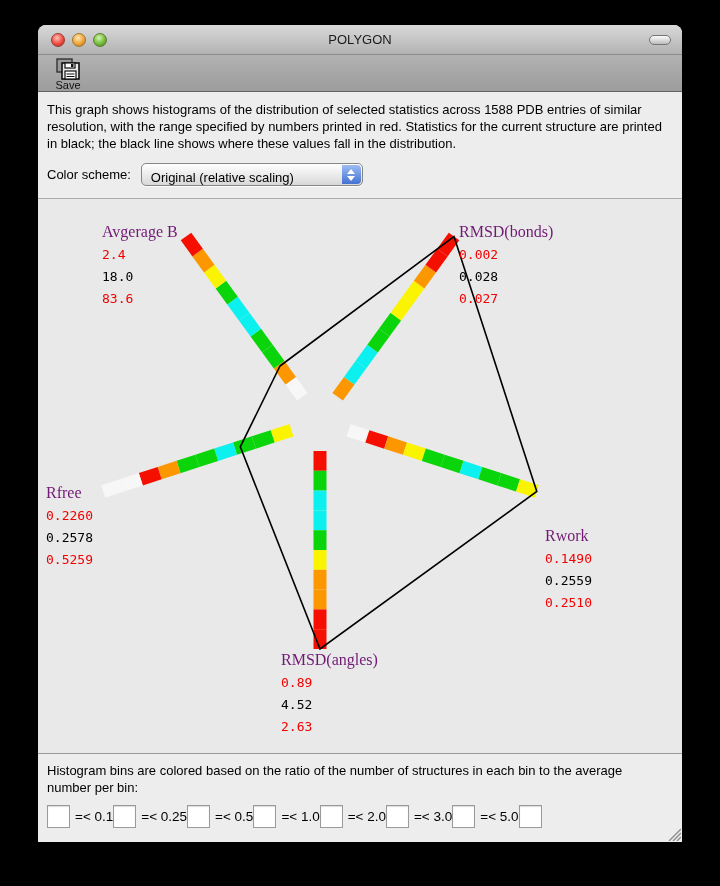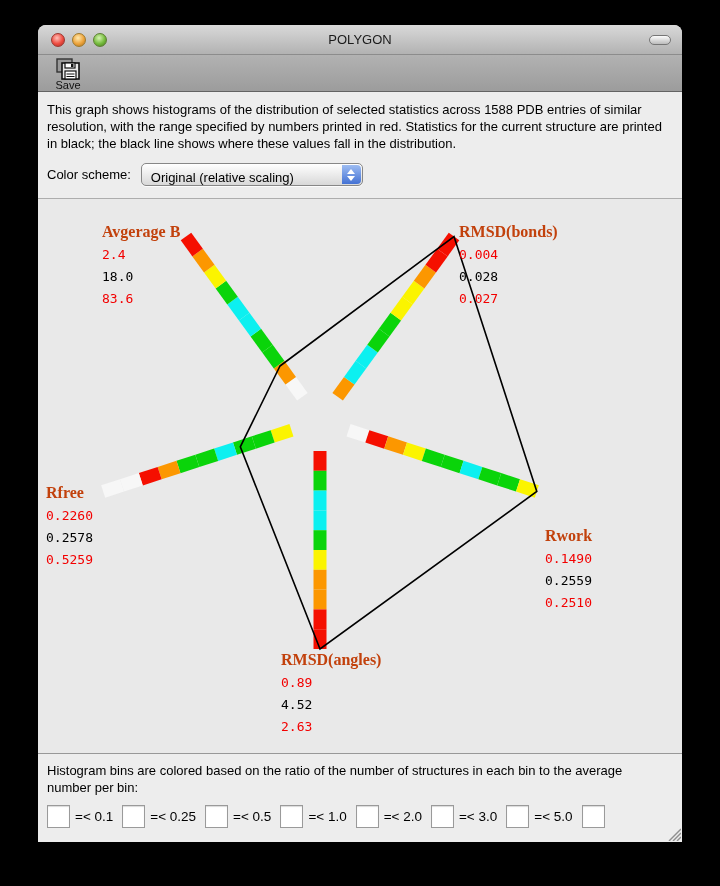--- a/index.html
+++ b/index.html
@@ -54,28 +54,28 @@
   }
   .tri-up { width:0; height:0; border-left:4px solid transparent; border-right:4px solid transparent; border-bottom:5px solid #fff; }
   .tri-down { width:0; height:0; border-left:4px solid transparent; border-right:4px solid transparent; border-top:5px solid #fff; }
   
   .plot-panel {
     position:relative; height:556px; background:#e9e9e9;
     border-top:1px solid #adadad; border-bottom:1px solid #989898; overflow:hidden;
   }
   #plot-svg { position:absolute; left:0; top:0; }
   .axis-block { position:absolute; }
-  .axis-title { font-family:"Liberation Serif", serif; font-weight:bold; font-size:16px; color:#c2410c; margin-bottom:3px; white-space:nowrap; }
+  .axis-title { font-family:"Liberation Serif", serif; font-weight:normal; font-size:16px; color:#701a75; margin-bottom:3px; white-space:nowrap; }
   .val { font-family:"DejaVu Sans Mono", monospace; font-size:13px; line-height:22px; white-space:nowrap; }
   .val-red { color:#f30000; }
   .val-black { color:#000; }
   
   .footer-panel { position:relative; background:#ededed; height:88px; padding:8px 10px 0 9px; }
   .footer-text { margin:0; font-size:13px; line-height:17px; color:#000; width:600px; }
-  .legend { display:flex; margin-top:9px; gap:9px; }
+  .legend { display:flex; margin-top:9px; }
   .legend-item { display:flex; align-items:center; gap:5px; font-size:13.5px; color:#000; }
   .swatch {
     width:23px; height:23px; background:#fff; border:1px solid #9a9a9a; padding:3px;
     box-shadow:inset 0 1px 1px rgba(0,0,0,0.15);
   }
   .swatch-fill { width:100%; height:100%; }
   .resize-grip { position:absolute; right:1px; bottom:1px; width:15px; height:15px; }
 </style>
 </head>
 <body>
@@ -178,21 +178,21 @@
 
     <div class="axis-block" style="left:64px; top:24px;">
       <div class="axis-title">Avgerage B</div>
       <div class="val val-red">2.4</div>
       <div class="val val-black">18.0</div>
       <div class="val val-red">83.6</div>
     </div>
 
     <div class="axis-block" style="left:421px; top:24px;">
       <div class="axis-title">RMSD(bonds)</div>
-      <div class="val val-red">0.004</div>
+      <div class="val val-red">0.002</div>
       <div class="val val-black">0.028</div>
       <div class="val val-red">0.027</div>
     </div>
 
     <div class="axis-block" style="left:507px; top:285px;margin-top:43px;">
       <div class="axis-title">Rwork</div>
       <div class="val val-red">0.1490</div>
       <div class="val val-black">0.2559</div>
       <div class="val val-red">0.2510</div>
     </div>

